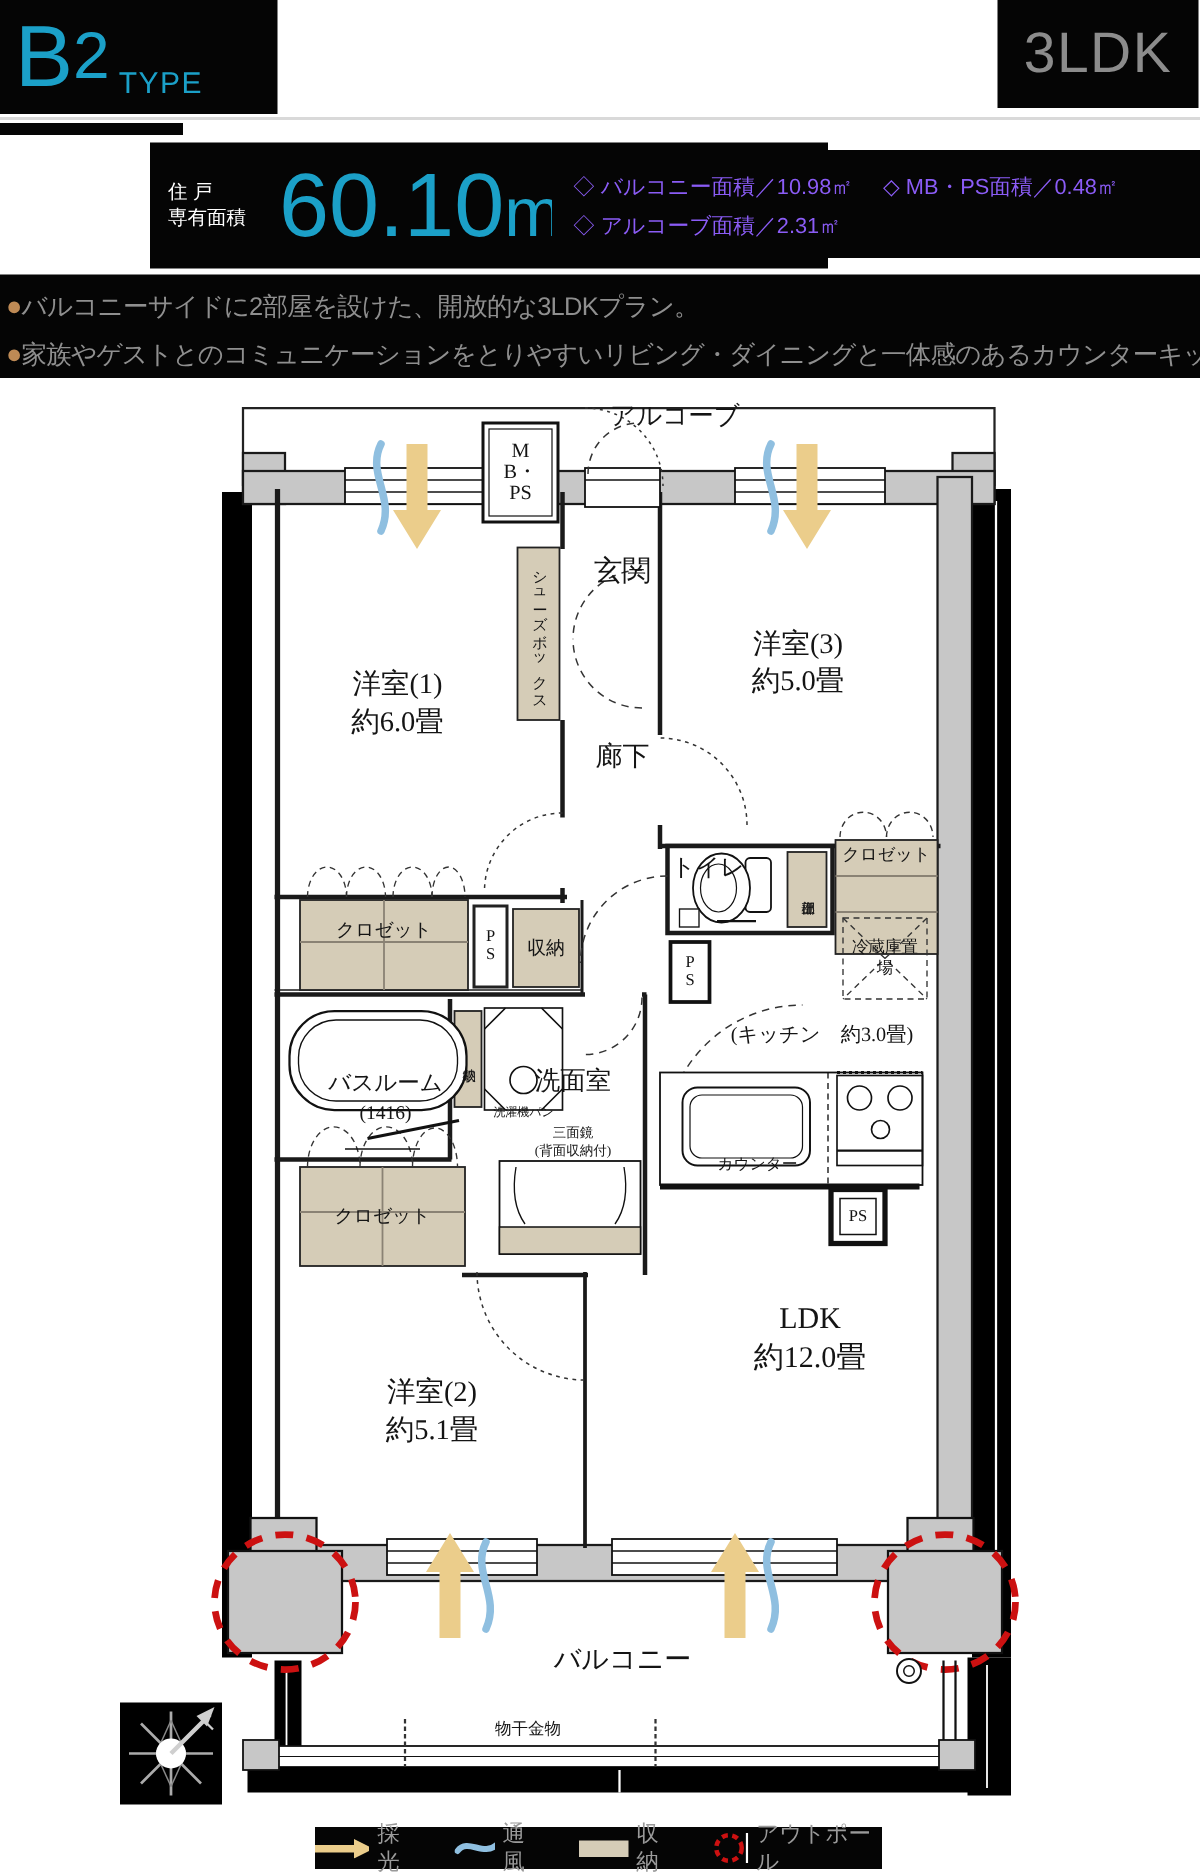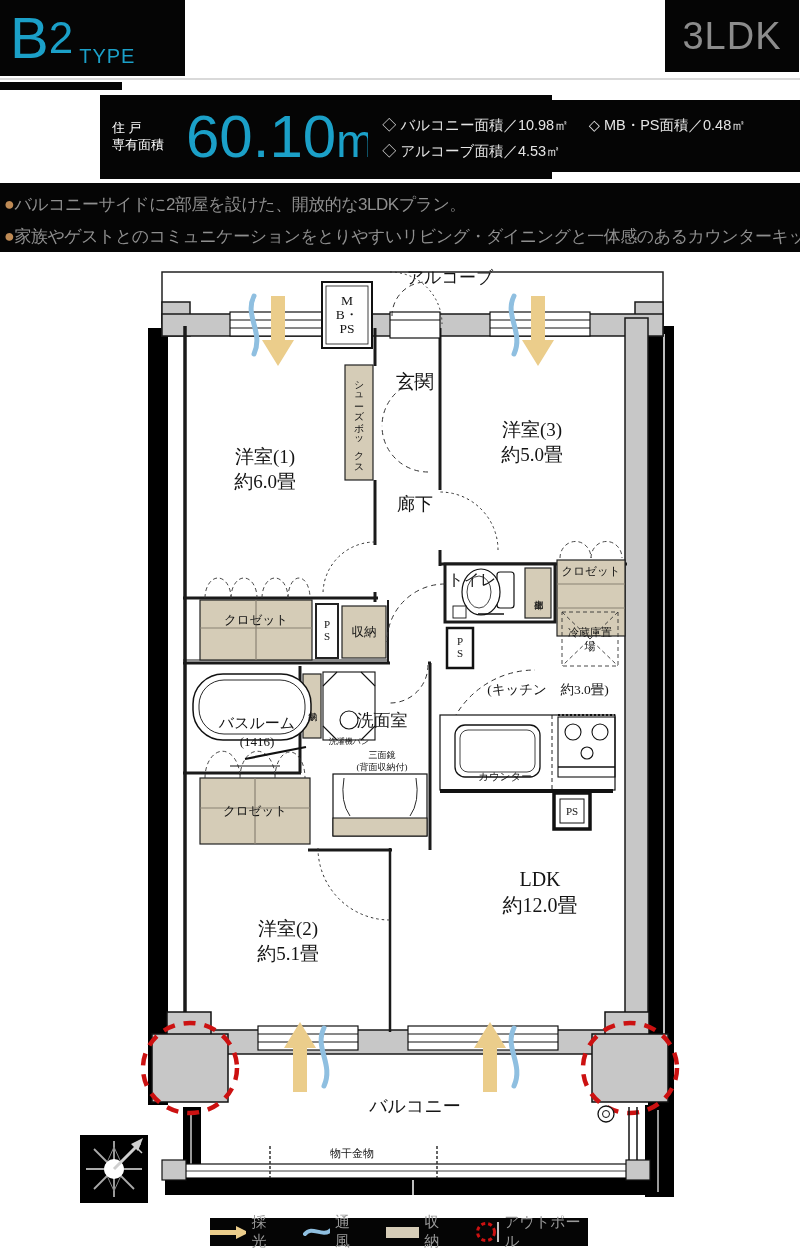--- a/index.html
+++ b/index.html
@@ -14,21 +14,21 @@
   .type-sub{color:#1BA0C8;font-size:20px;margin-left:6px;letter-spacing:1px;align-self:flex-end;padding-bottom:8px;}
   .type-tab{left:0;top:82px;width:122px;height:8px;}
   .hr{left:0;top:78px;width:800px;height:2px;background:#D9D9D9;}
   .ldk-box{left:665px;top:0;width:134px;height:72px;display:flex;align-items:center;justify-content:center;}
   .ldk-box span{color:#8C8C8C;font-size:38px;letter-spacing:1px;}
   .area-box{left:100px;top:95px;width:452px;height:84px;display:flex;align-items:center;padding-left:12px;box-sizing:border-box;}
   .area-label{color:#fff;font-size:13px;line-height:1.3;white-space:pre;}
   .area-value{color:#1BA0C8;font-size:60px;line-height:1;margin-left:22px;}
   .area-unit{color:#1BA0C8;font-size:46px;}
   .area-sup{color:#1BA0C8;font-size:24px;vertical-align:28px;}
-  .info-box{left:368px;top:100px;width:432px;height:72px;color:#e5e5e5;font-size:14.5px;
+  .info-box{left:368px;top:100px;width:432px;height:72px;color:#8b5cf6;font-size:14.5px;
             padding:12px 0 0 14px;box-sizing:border-box;line-height:1.8;}
   .info-row span{margin-right:16px;white-space:nowrap;}
   .feat-box{left:0;top:183px;width:800px;height:69px;color:#8F8F8F;font-size:17px;
             padding:6px 4px 0 4px;box-sizing:border-box;line-height:1.75;letter-spacing:-0.5px;white-space:nowrap;}
   .feat-box .dot{color:#BE8A55;font-size:18px;}
   
   .plan{left:0;top:262px;width:670px;height:950px;}
   .lbl{position:absolute;transform:translate(-50%,-50%);font-family:"Liberation Serif",serif;
        color:#141414;text-align:center;white-space:nowrap;line-height:1.3;}
   .lbl.v{writing-mode:vertical-rl;letter-spacing:2px;}
@@ -57,21 +57,21 @@
   <div class="area-label"><span>住 戸</span><br><span>専有面積</span></div>
   <div><span class="area-value">60.10</span><span class="area-unit">m</span><span class="area-sup">2</span></div>
 </div>
 
 <div class="abs blk info-box">
   <div class="info-row">
     <span>◇ バルコニー面積／10.98㎡</span>
     <span>◇ MB・PS面積／0.48㎡</span>
   </div>
   <div class="info-row">
-    <span>◇ アルコーブ面積／4.53㎡</span>
+    <span>◇ アルコーブ面積／2.31㎡</span>
   </div>
 </div>
 
 <div class="abs blk feat-box">
   <div><span class="dot">●</span><span>バルコニーサイドに2部屋を設けた、開放的な3LDKプラン。</span></div>
   <div><span class="dot">●</span><span>家族やゲストとのコミュニケーションをとりやすいリビング・ダイニングと一体感のあるカウンターキッチン。</span></div>
 </div>
 
 <div class="abs plan">
 <svg width="800" height="950" viewBox="0 0 800 950">

